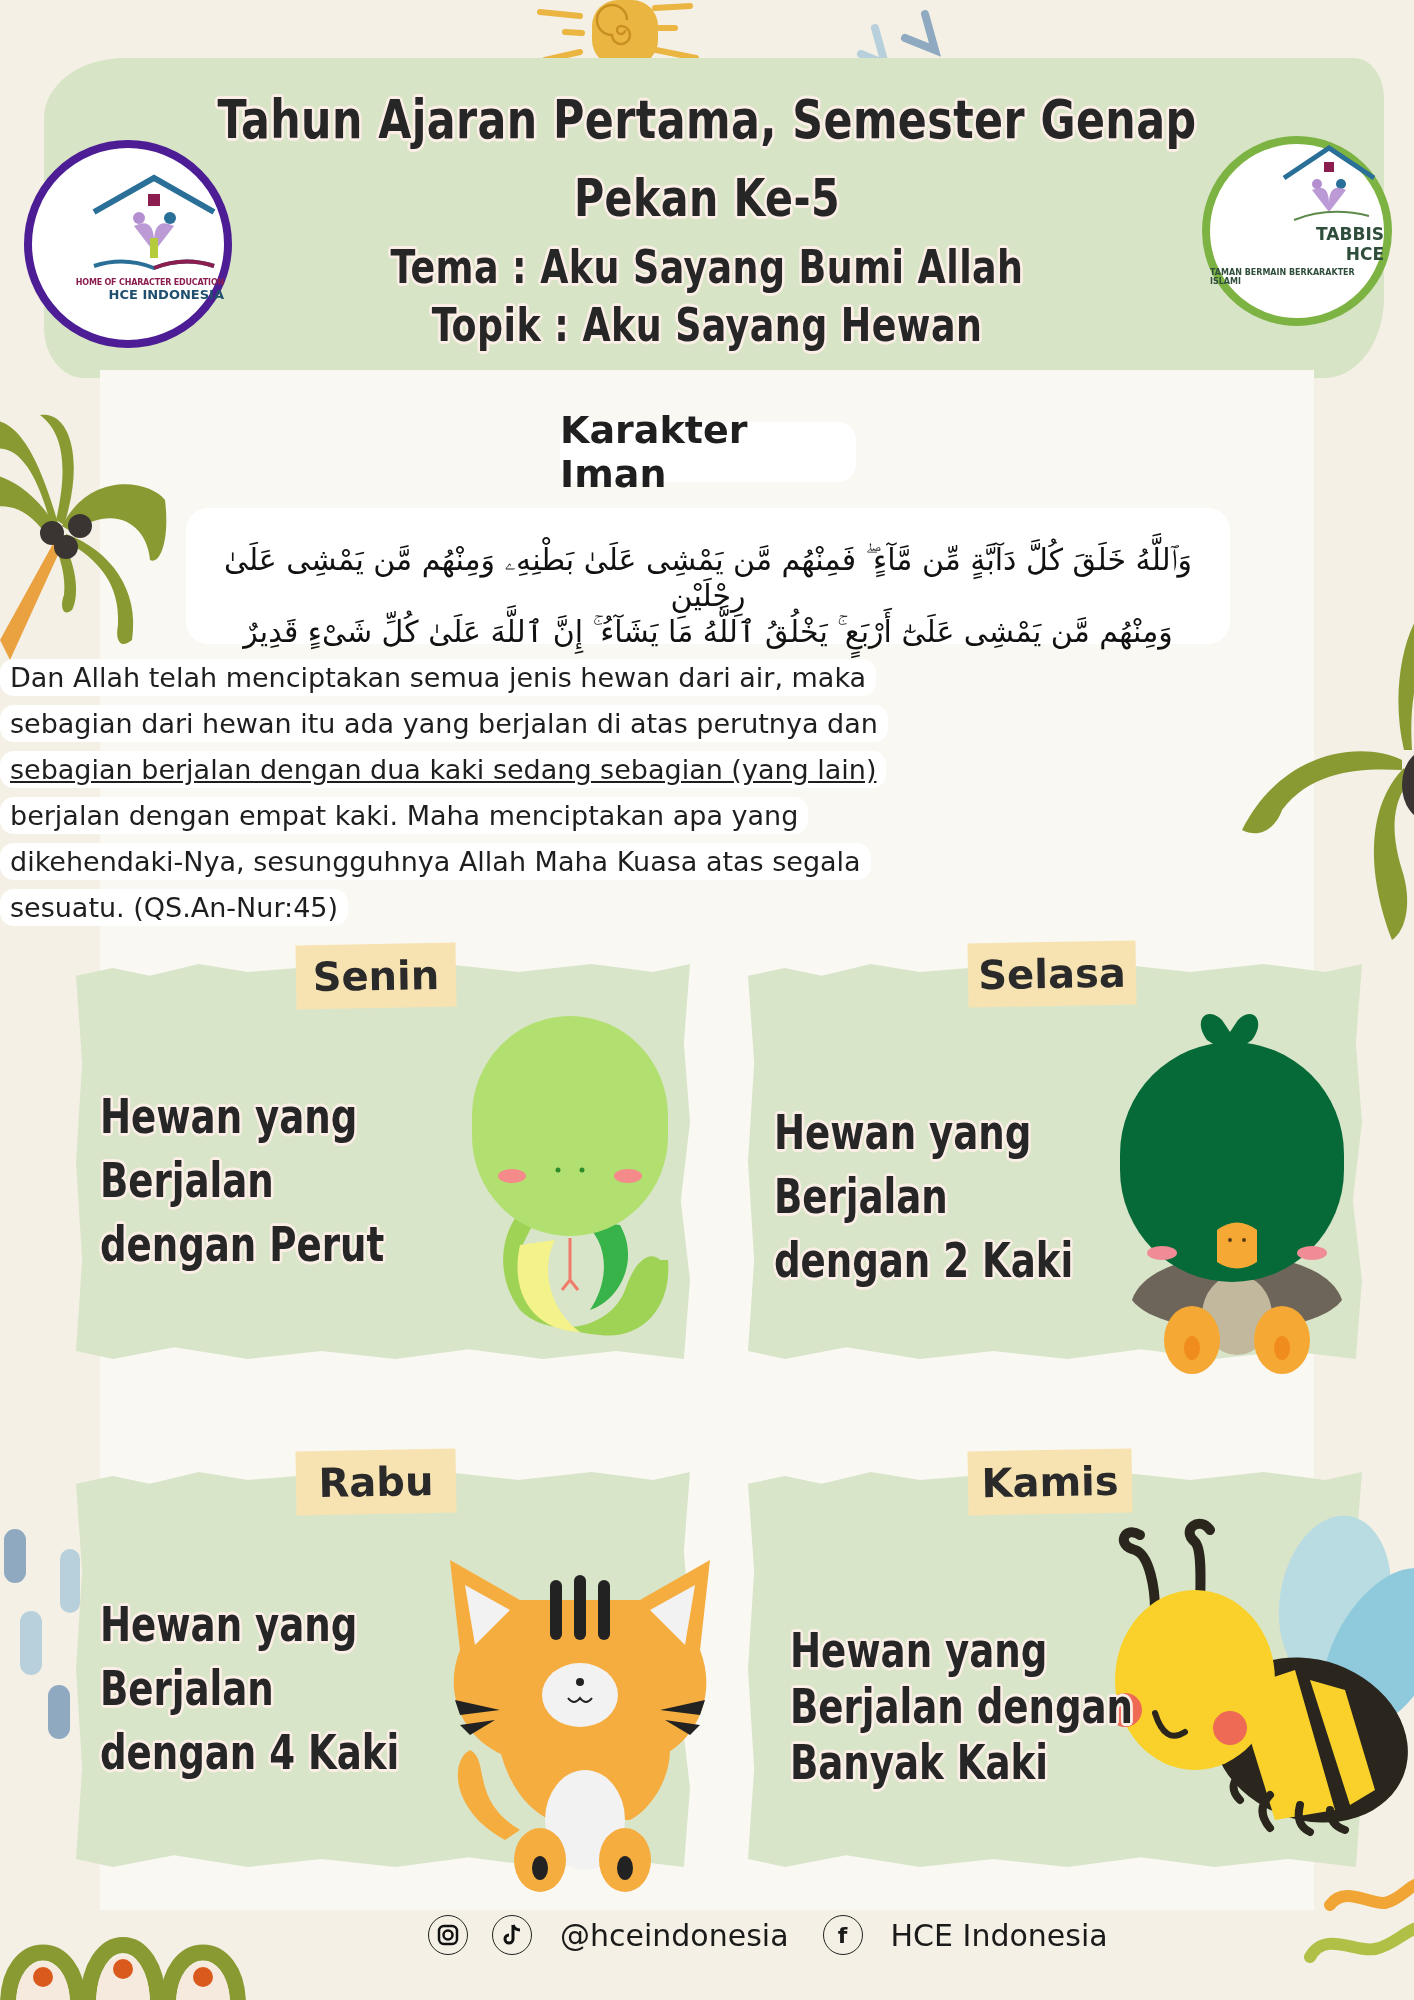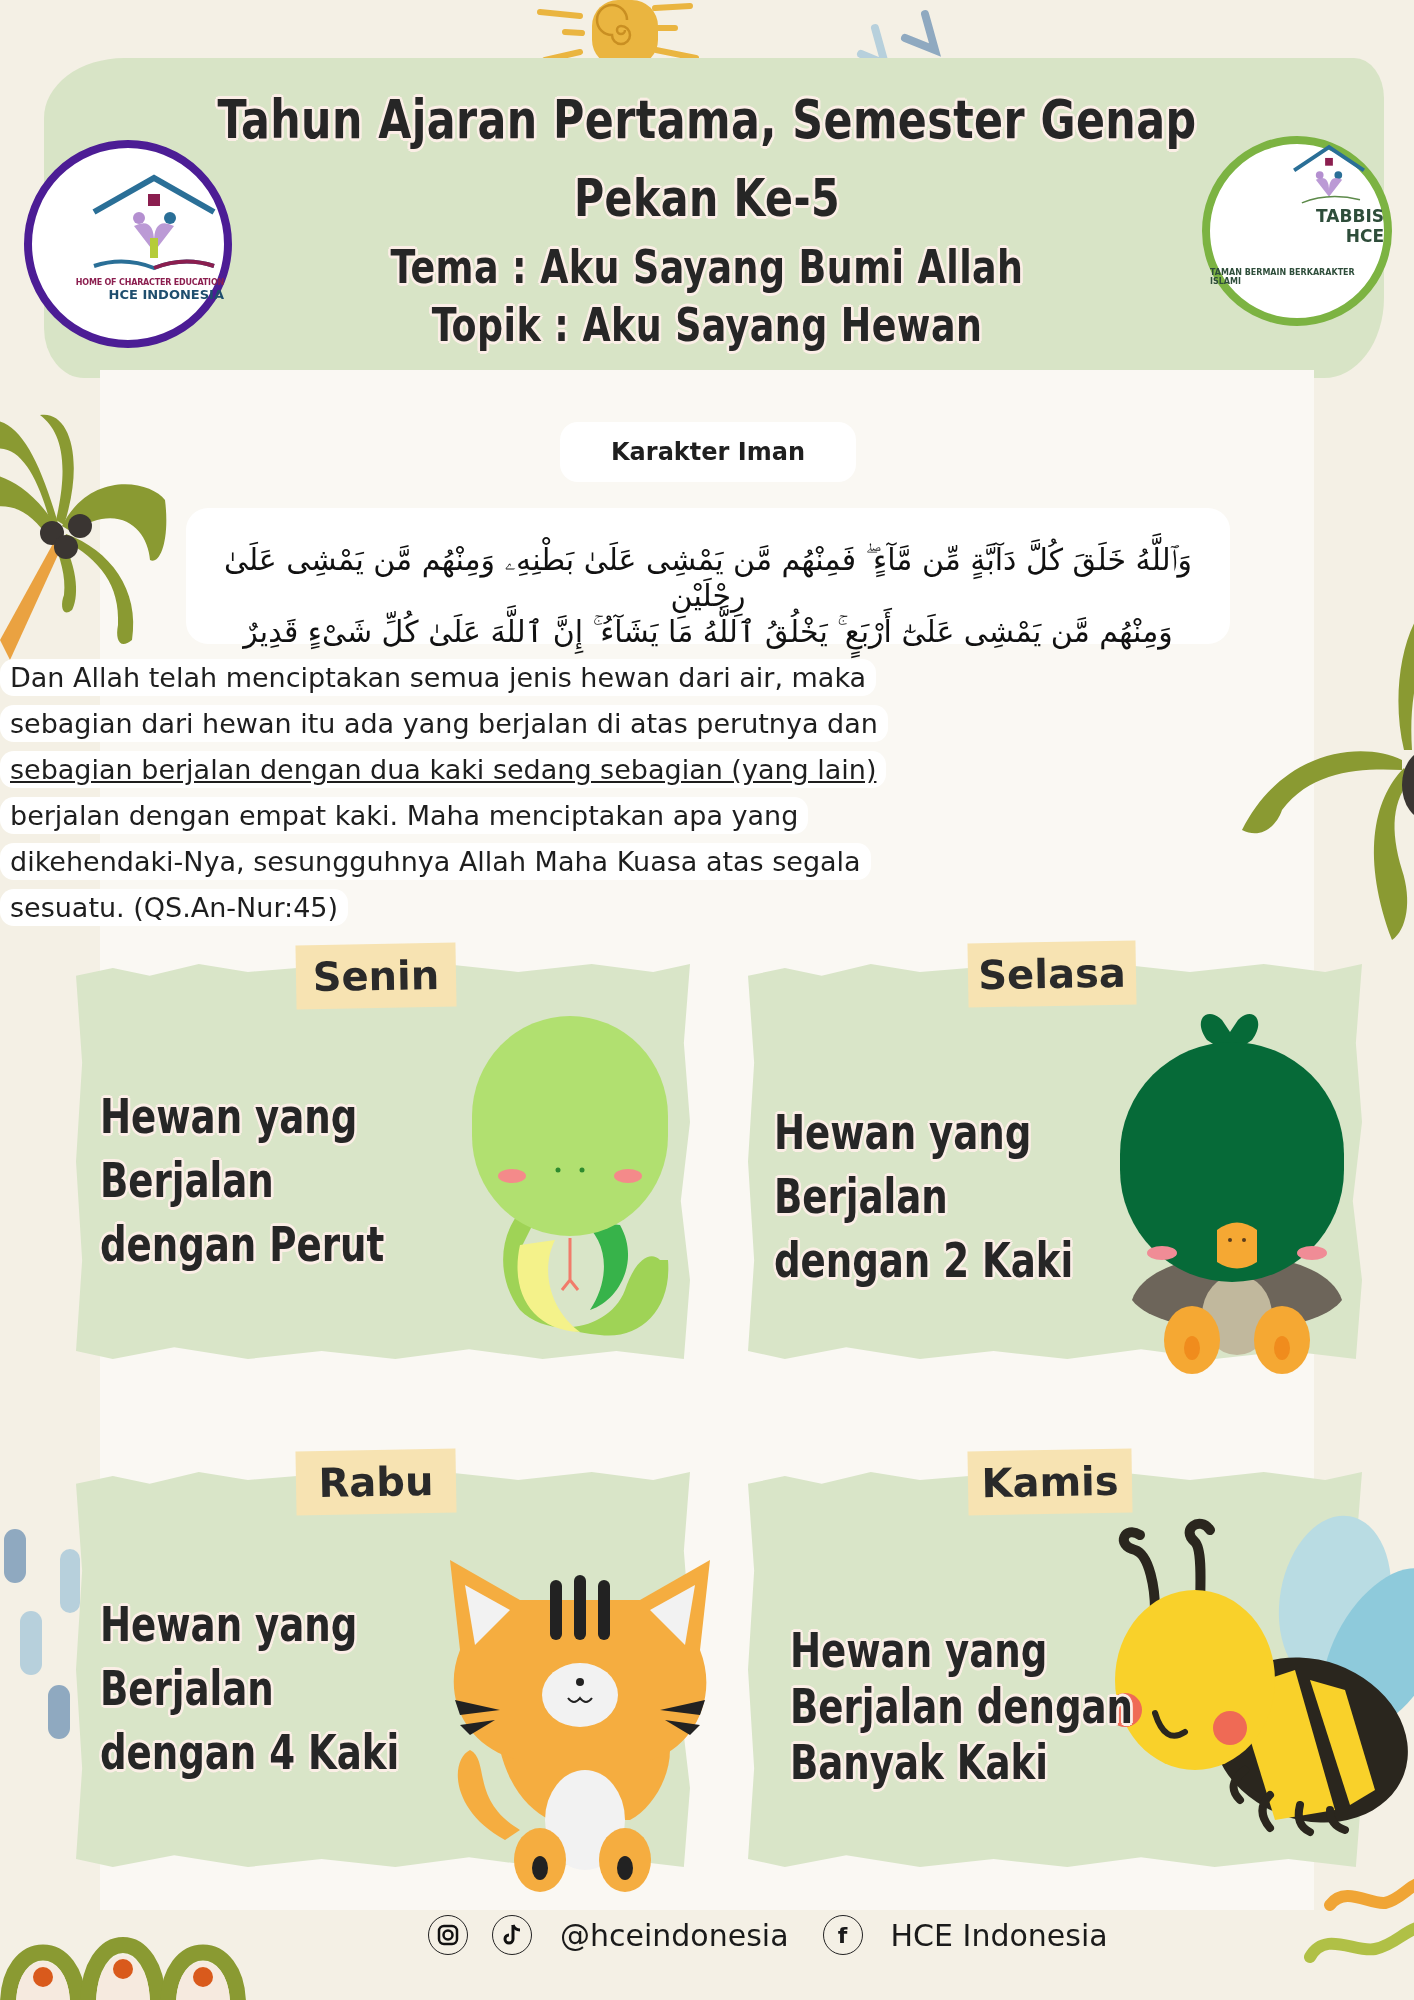--- a/index.html
+++ b/index.html
@@ -15,24 +15,24 @@
   .t4{top:298px;font-size:46px;transform:scaleX(0.88);}
   
   .main-panel{left:100px;top:370px;width:1214px;height:1540px;background:#faf8f3;}
   
   .logo{border-radius:50%;background:#fff;display:flex;flex-direction:column;align-items:flex-end;justify-content:flex-end;box-sizing:border-box;}
   .logo-left{left:24px;top:140px;width:208px;height:208px;border:8px solid #4c1d95;padding-bottom:38px;}
   .logo-right{left:1202px;top:136px;width:190px;height:190px;border:8px solid #7cb342;padding-bottom:32px;}
   .logo-small{font-size:8px;font-weight:bold;color:#8b1e4f;letter-spacing:-0.2px;}
   .logo-big{font-size:13px;font-weight:bold;color:#1f4e6e;}
   .tabbis{font-size:17px;font-weight:bold;color:#2e4d3a;line-height:20px;text-align:center;}
-  .tabbis-sub{font-size:8px;font-weight:bold;color:#2e4d3a;margin-top:22px;}
+  .tabbis-sub{font-size:8px;font-weight:bold;color:#2e4d3a;margin-top:4px;}
   
   .pill{background:#fff;border-radius:18px;}
-  .karakter{left:560px;top:422px;width:296px;height:60px;display:flex;align-items:center;justify-content:center;font-size:24px;font-weight:bold;color:#1f1f1f;}
+  .karakter{left:560px;top:422px;width:296px;height:60px;display:flex;align-items:center;justify-content:center;font-size:38px;font-weight:bold;color:#1f1f1f;}
   .arabic-box{left:186px;top:508px;width:1044px;height:136px;background:#fff;border-radius:22px;}
   .arabic{left:190px;width:1036px;text-align:center;font-family:"DejaVu Sans",sans-serif;font-size:30px;color:#111;direction:rtl;margin-top:24px;}
   .ar1{top:518px;}
   .ar2{top:590px;}
   .trans-line{left:0;width:1414px;text-align:left;font-size:27px;color:#1e1e1e;}
   .trans-line span{background:#fff;border-radius:14px;padding:3px 10px;}
   
   .card{background:#d9e5c8;clip-path:polygon(0% 3%,6% 1%,12% 3%,20% 0%,28% 2%,36% 1%,48% 3%,60% 0%,72% 2%,84% 0%,94% 2%,100% 0%,99% 20%,100% 40%,98.5% 60%,100% 80%,99% 100%,88% 98%,76% 100%,64% 97.5%,52% 100%,40% 98%,28% 100%,16% 97%,6% 100%,0% 98%,1% 75%,0% 50%,1% 25%);}
   .card-senin{left:76px;top:964px;width:614px;height:395px;}
   .card-selasa{left:748px;top:964px;width:614px;height:395px;}

